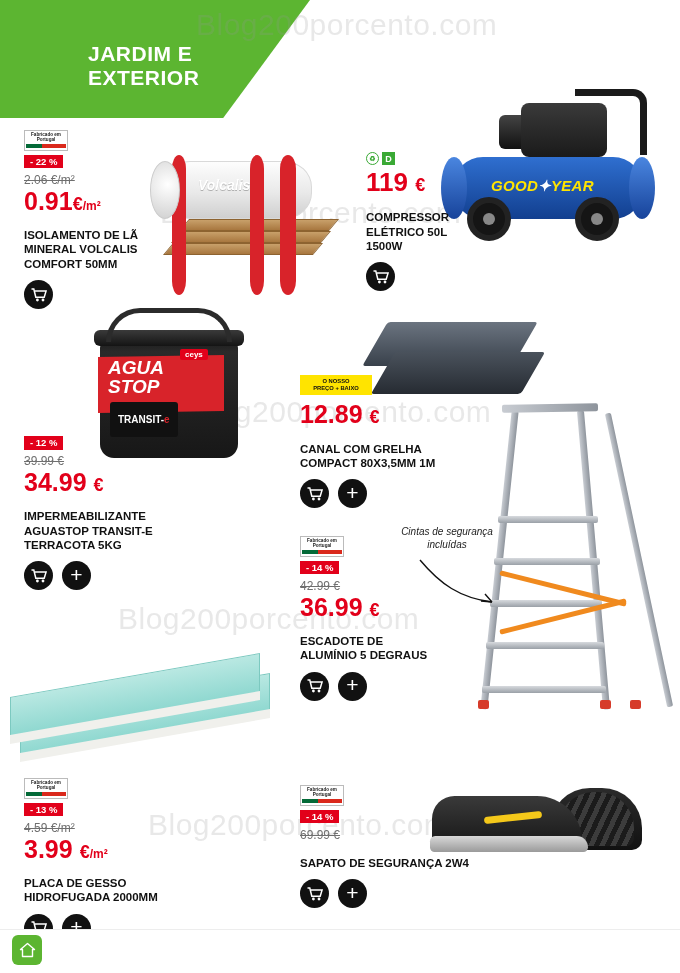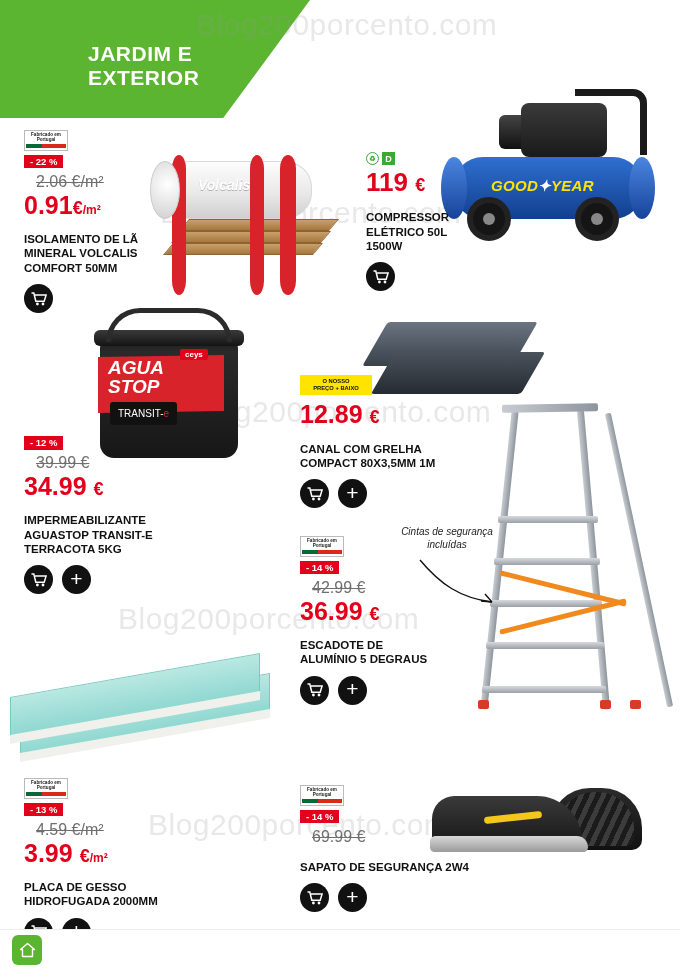--- a/index.html
+++ b/index.html
@@ -82,25 +82,24 @@
     display: inline-block;
     background: #e2001a;
     color: #ffffff;
     font-size: 9.5px;
     font-weight: bold;
     padding: 2px 6px 2px 6px;
     margin-top: 4px;
     line-height: 1;
   }
   .oldprice {
-    font-size: 16px;
+    font-size: 12px;
     color: #6f6f6f;
     text-decoration: line-through;
     margin-top: 4px;
-    margin-left: 12px;
   }
   .price {
     font-size: 25px;
     font-weight: bold;
     color: #e2001a;
     line-height: 1.05;
     margin-top: 1px;
     white-space: nowrap;
   }
   .price .cur { font-size: 18px; }
@@ -313,22 +312,22 @@
     font-style: italic;
   }
   .bucket-txt2 {
     position: absolute; left: 16px; top: 55px;
     color: #fff; font-weight: bold; font-size: 19px; line-height: 1;
     font-style: italic;
   }
   .bucket-pill {
     position: absolute; left: 18px; top: 80px;
     background: #111; color: #fff;
-    font-size: 10px; font-weight: normal;
-    padding: 6px 8px; border-radius: 3px;
+    font-size: 10px; font-weight: bold;
+    padding: 12px 8px; border-radius: 3px;
   }
   .bucket-ceys {
     position: absolute; left: 88px; top: 27px;
     background: #e2001a; color: #fff;
     font-size: 8px; font-weight: bold; padding: 1px 5px; border-radius: 2px;
   }
 
   
   .drain-top {
     position: absolute; left: 0; top: 0;

